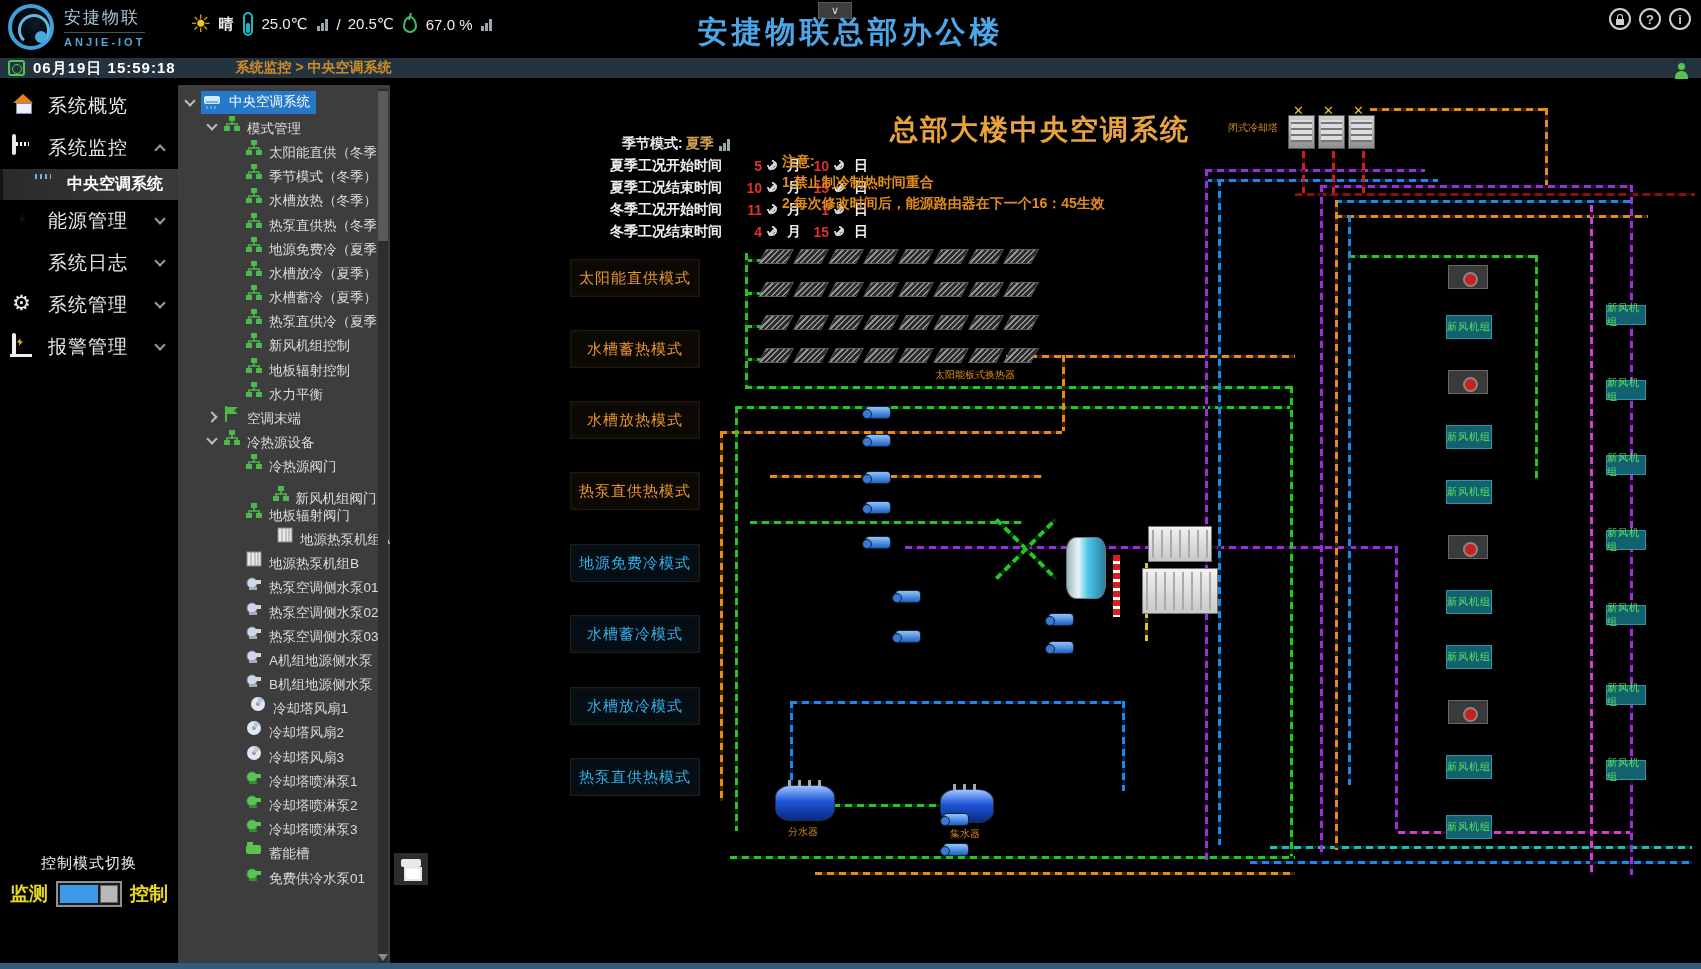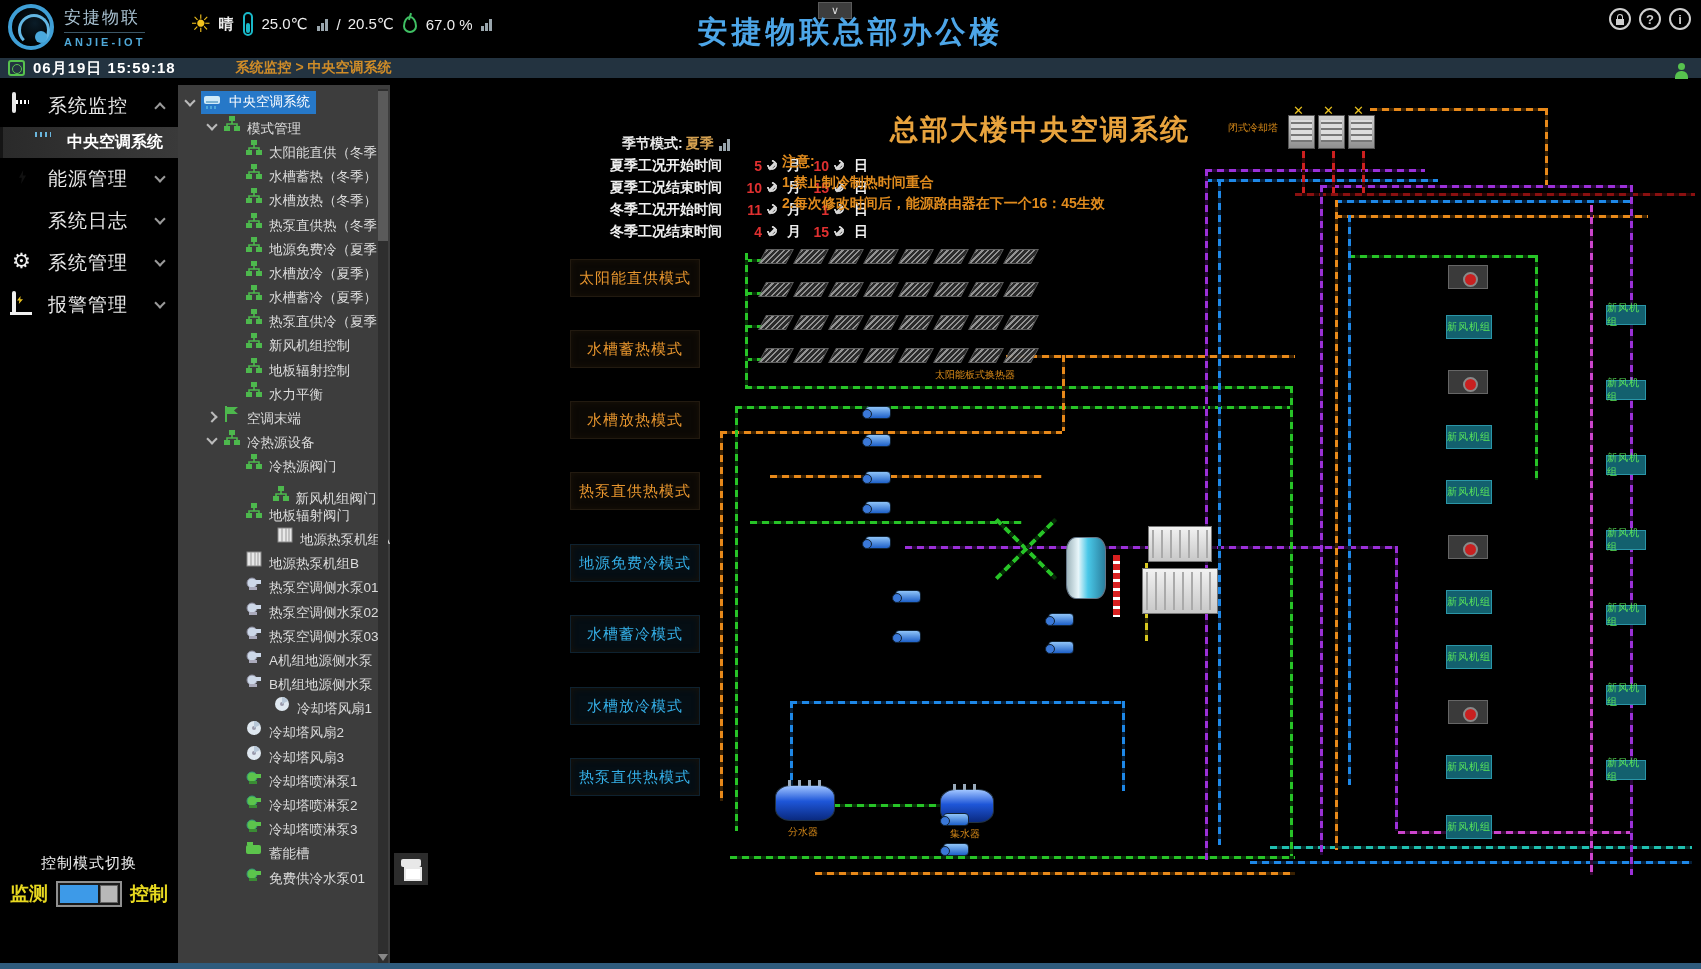--- a/index.html
+++ b/index.html
@@ -199,20 +199,24 @@
   <div class="sbar">
     <span class="cal"></span>
     <span class="dt"><span>06月19日</span> <span>15:59:18</span></span>
     <span class="bc">系统监控 &gt; 中央空调系统</span>
     <span class="person"></span>
   </div>
 
   <div class="side">
     <div id="side-items">
         <div class="s-item">
+          <span class="sicon"><span class="g-home"></span></span>
+          <span class="lbl">系统概览</span>
+        </div>
+        <div class="s-item">
           <span class="sicon"><span class="g-mon"></span></span>
           <span class="lbl">系统监控</span>
           <span class="chev up"></span>
         </div>
         <div class="s-sub">
           <span class="sicon"><span class="g-ac"></span></span>
           <span class="lbl">中央空调系统</span>
         </div>
         <div class="s-item">
           <span class="sicon"><span class="g-en"></span></span>
@@ -279,21 +283,21 @@
                 <path d="M9 6v3M4 11V9h10v2" stroke="#4db84d" stroke-width="1.6" fill="none"></path>
               </svg></span><span class="tl">太阳能直供（冬季）</span></span>
         </div>
         <div class="trow" style="padding-left: 52px;">
           <span class="cap none"></span>
           <span><span class="ticon"><svg width="18" height="18" viewBox="0 0 18 18">
                 <rect x="6" y="1" width="6" height="5" fill="#4db84d"></rect>
                 <rect x="1" y="11" width="6" height="5" fill="#4db84d"></rect>
                 <rect x="11" y="11" width="6" height="5" fill="#4db84d"></rect>
                 <path d="M9 6v3M4 11V9h10v2" stroke="#4db84d" stroke-width="1.6" fill="none"></path>
-              </svg></span><span class="tl">水槽蓄热（冬季）</span></span>
+              </svg></span><span class="tl">季节模式（冬季）</span></span>
         </div>
         <div class="trow" style="padding-left: 52px;">
           <span class="cap none"></span>
           <span><span class="ticon"><svg width="18" height="18" viewBox="0 0 18 18">
                 <rect x="6" y="1" width="6" height="5" fill="#4db84d"></rect>
                 <rect x="1" y="11" width="6" height="5" fill="#4db84d"></rect>
                 <rect x="11" y="11" width="6" height="5" fill="#4db84d"></rect>
                 <path d="M9 6v3M4 11V9h10v2" stroke="#4db84d" stroke-width="1.6" fill="none"></path>
               </svg></span><span class="tl">水槽放热（冬季）</span></span>
         </div>
@@ -459,21 +463,21 @@
               </svg></span><span class="tl">A机组地源侧水泵</span></span>
         </div>
         <div class="trow" style="padding-left: 52px;">
           <span class="cap none"></span>
           <span><span class="ticon"><svg width="18" height="18" viewBox="0 0 18 18">
                 <circle cx="7" cy="9" r="5" fill="#cdd8e8" stroke="#889"></circle>
                 <rect x="10" y="6" width="6" height="4" fill="#cdd8e8"></rect>
                 <rect x="4" y="13" width="8" height="3" fill="#aab"></rect>
               </svg></span><span class="tl">B机组地源侧水泵</span></span>
         </div>
-        <div class="trow" style="padding-left: 80px;">
+        <div class="trow" style="padding-left: 56px;">
           <span class="cap none"></span>
           <span><span class="ticon"><svg width="18" height="18" viewBox="0 0 18 18">
                 <circle cx="9" cy="9" r="7" fill="#dfe8f0"></circle>
                 <circle cx="9" cy="9" r="2" fill="#99a"></circle>
                 <path d="M9 2a7 7 0 0 1 6 4l-6 3z" fill="#b8c8d8"></path>
               </svg></span><span class="tl">冷却塔风扇1</span></span>
         </div>
         <div class="trow" style="padding-left: 52px;">
           <span class="cap none"></span>
           <span><span class="ticon"><svg width="18" height="18" viewBox="0 0 18 18">

